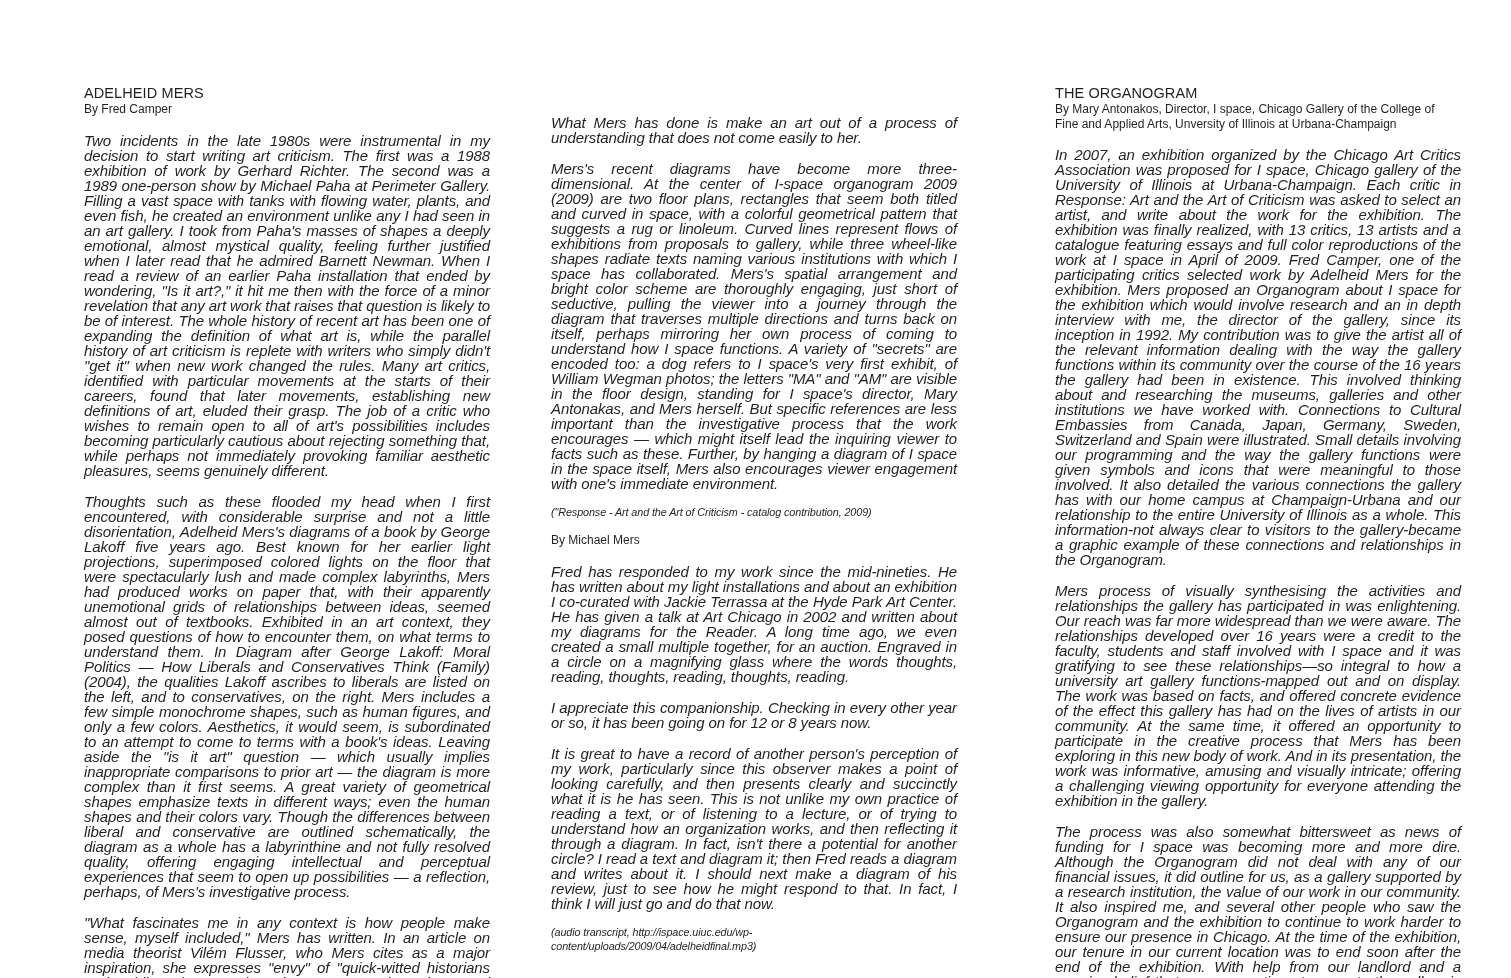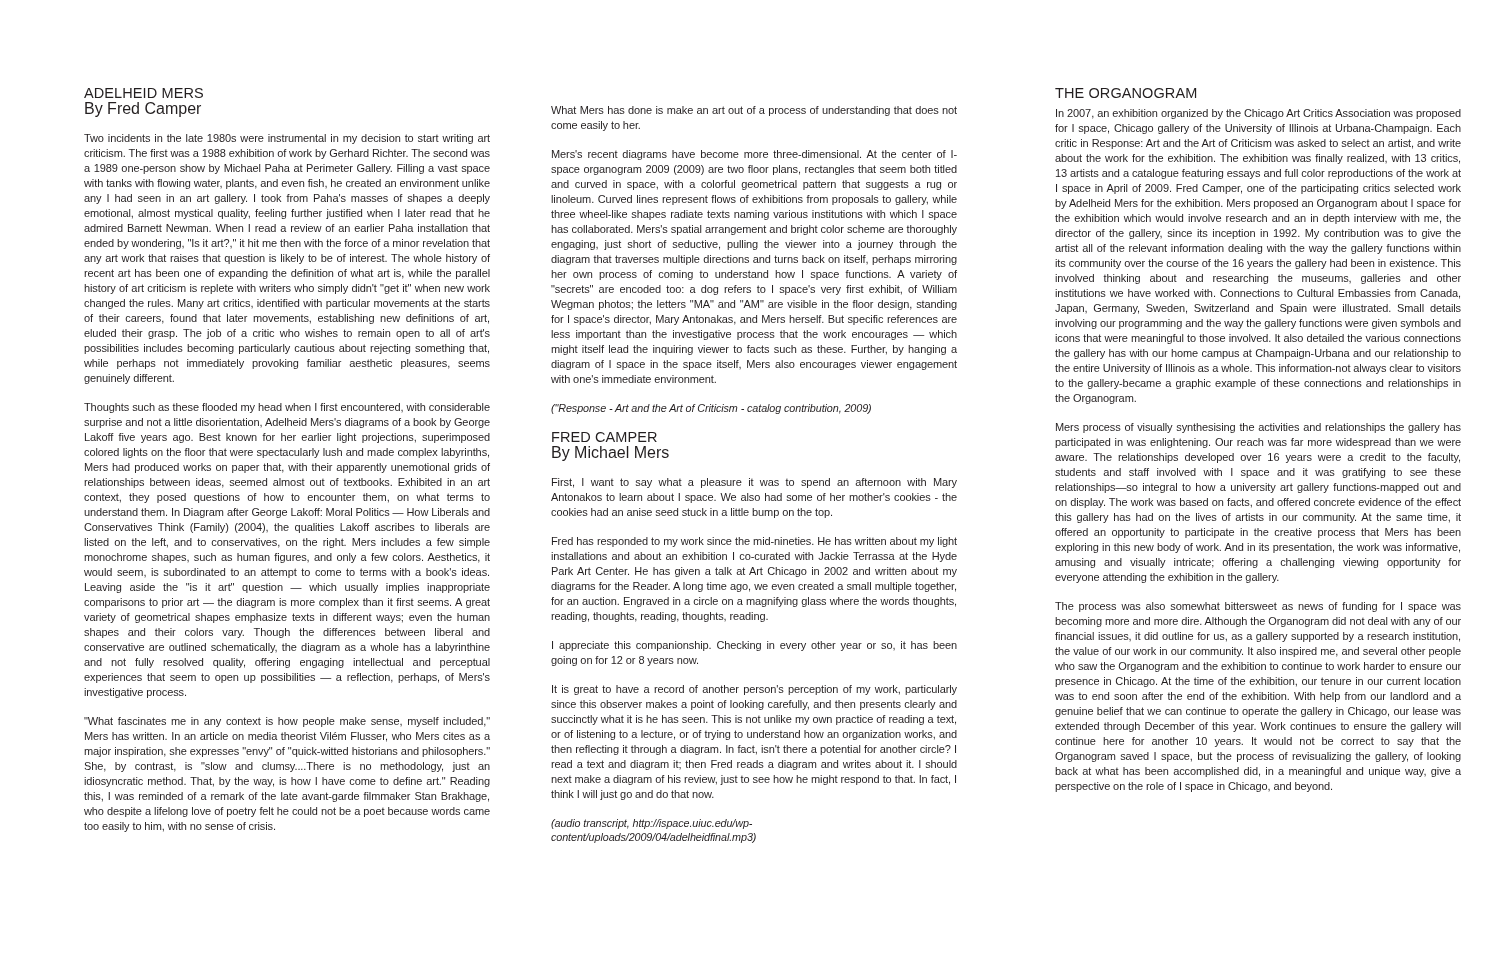--- a/index.html
+++ b/index.html
@@ -27,30 +27,31 @@
   .col-3 { left: 1055px; }
 
   .heading {
     font-size: 14.5px;
     font-weight: 400;
     letter-spacing: 0.1px;
     line-height: 17px;
     margin: 0;
   }
   .byline {
-    font-size: 16px;
+    font-size: 12px;
     line-height: 14.5px;
     margin: 0 0 14px 0;
   }
   .body-para {
-    font-size: 11px;
+    font-size: 15px;
     line-height: 15px;
     letter-spacing: -0.1px;
     text-align: justify;
-    margin: 4px 0 14px 0;
+    margin: 16px 0 14px 0;
+    font-style: italic;
   }
   .credit {
     font-size: 10.8px;
     line-height: 14px;
     font-style: italic;
     letter-spacing: -0.1px;
     margin: 0 0 14px 0;
   }
   .mid-heading {
     margin-top: 5px;
@@ -67,29 +68,28 @@
     <p class="body-para">Two incidents in the late 1980s were instrumental in my decision to start writing art criticism. The first was a 1988 exhibition of work by Gerhard Richter. The second was a 1989 one-person show by Michael Paha at Perimeter Gallery. Filling a vast space with tanks with flowing water, plants, and even fish, he created an environment unlike any I had seen in an art gallery. I took from Paha's masses of shapes a deeply emotional, almost mystical quality, feeling further justified when I later read that he admired Barnett Newman. When I read a review of an earlier Paha installation that ended by wondering, "Is it art?," it hit me then with the force of a minor revelation that any art work that raises that question is likely to be of interest. The whole history of recent art has been one of expanding the definition of what art is, while the parallel history of art criticism is replete with writers who simply didn't "get it" when new work changed the rules. Many art critics, identified with particular movements at the starts of their careers, found that later movements, establishing new definitions of art, eluded their grasp. The job of a critic who wishes to remain open to all of art's possibilities includes becoming particularly cautious about rejecting something that, while perhaps not immediately provoking familiar aesthetic pleasures, seems genuinely different.</p>
     <p class="body-para">Thoughts such as these flooded my head when I first encountered, with considerable surprise and not a little disorientation, Adelheid Mers's diagrams of a book by George Lakoff five years ago. Best known for her earlier light projections, superimposed colored lights on the floor that were spectacularly lush and made complex labyrinths, Mers had produced works on paper that, with their apparently unemotional grids of relationships between ideas, seemed almost out of textbooks. Exhibited in an art context, they posed questions of how to encounter them, on what terms to understand them. In Diagram after George Lakoff: Moral Politics — How Liberals and Conservatives Think (Family) (2004), the qualities Lakoff ascribes to liberals are listed on the left, and to conservatives, on the right. Mers includes a few simple monochrome shapes, such as human figures, and only a few colors. Aesthetics, it would seem, is subordinated to an attempt to come to terms with a book's ideas. Leaving aside the "is it art" question — which usually implies inappropriate comparisons to prior art — the diagram is more complex than it first seems. A great variety of geometrical shapes emphasize texts in different ways; even the human shapes and their colors vary. Though the differences between liberal and conservative are outlined schematically, the diagram as a whole has a labyrinthine and not fully resolved quality, offering engaging intellectual and perceptual experiences that seem to open up possibilities — a reflection, perhaps, of Mers's investigative process.</p>
     <p class="body-para">"What fascinates me in any context is how people make sense, myself included," Mers has written. In an article on media theorist Vilém Flusser, who Mers cites as a major inspiration, she expresses "envy" of "quick-witted historians and philosophers." She, by contrast, is "slow and clumsy....There is no methodology, just an idiosyncratic method. That, by the way, is how I have come to define art." Reading this, I was reminded of a remark of the late avant-garde filmmaker Stan Brakhage, who despite a lifelong love of poetry felt he could not be a poet because words came too easily to him, with no sense of crisis.</p>
   </section>
 
   <section class="col col-2">
     <p class="body-para">What Mers has done is make an art out of a process of understanding that does not come easily to her.</p>
     <p class="body-para">Mers's recent diagrams have become more three-dimensional. At the center of I-space organogram 2009 (2009) are two floor plans, rectangles that seem both titled and curved in space, with a colorful geometrical pattern that suggests a rug or linoleum. Curved lines represent flows of exhibitions from proposals to gallery, while three wheel-like shapes radiate texts naming various institutions with which I space has collaborated. Mers's spatial arrangement and bright color scheme are thoroughly engaging, just short of seductive, pulling the viewer into a journey through the diagram that traverses multiple directions and turns back on itself, perhaps mirroring her own process of coming to understand how I space functions. A variety of "secrets" are encoded too: a dog refers to I space's very first exhibit, of William Wegman photos; the letters "MA" and "AM" are visible in the floor design, standing for I space's director, Mary Antonakas, and Mers herself. But specific references are less important than the investigative process that the work encourages — which might itself lead the inquiring viewer to facts such as these.  Further, by hanging a diagram of I space in the space itself, Mers also encourages viewer engagement with one's immediate environment.</p>
     <p class="credit">("Response - Art and the Art of Criticism - catalog contribution, 2009)</p>
 
-    <h1 class="heading mid-heading">FRED CAMPER</h1>
     <div class="byline">By Michael Mers</div>
-    <p class="body-para">First, I want to say what a pleasure it was to spend an afternoon with Mary Antonakos to learn about I space. We also had some of her mother's cookies - the cookies had an anise seed stuck in a little bump on the top.</p>
     <p class="body-para">Fred has responded to my work since the mid-nineties. He has written about my light installations and about an exhibition I co-curated with Jackie Terrassa at the Hyde Park Art Center. He has given a talk at Art Chicago in 2002 and written about my diagrams for the Reader. A long time ago, we even created a small multiple together, for an auction. Engraved in a circle on a magnifying glass where the words thoughts, reading, thoughts, reading, thoughts, reading.</p>
     <p class="body-para">I appreciate this companionship. Checking in every other year or so, it has been going on for 12 or 8 years now.</p>
     <p class="body-para">It is great to have a record of another person's perception of my work, particularly since this observer makes a point of looking carefully, and then presents clearly and succinctly what it is he has seen. This is not unlike my own practice of reading a text, or of listening to a lecture, or of trying to understand how an organization works, and then reflecting it through a diagram. In fact, isn't there a potential for another circle? I read a text and diagram it; then Fred reads a diagram and writes about it. I should next make a diagram of his review, just to see how he might respond to that. In fact, I think I will just go and do that now.</p>
     <p class="credit">(audio transcript, http://ispace.uiuc.edu/wp-content/uploads/2009/04/adelheidfinal.mp3)</p>
   </section>
 
   <section class="col col-3">
     <h1 class="heading">THE ORGANOGRAM</h1>
+    <div class="byline">By Mary Antonakos, Director, I space, Chicago Gallery of the College of Fine and Applied Arts, Unversity of Illinois at Urbana-Champaign</div>
     <p class="body-para">In 2007, an exhibition organized by the Chicago Art Critics Association was proposed for I space, Chicago gallery of the University of Illinois at Urbana-Champaign.  Each critic in Response: Art and the Art of Criticism was asked to select an artist, and write about the work for the exhibition.  The exhibition was finally realized, with 13 critics, 13 artists and a catalogue featuring essays and full color reproductions of the work at I space in April of 2009.  Fred Camper, one of the participating critics selected work by Adelheid Mers for the exhibition.  Mers proposed an Organogram about I space for the exhibition which would involve research and an in depth interview with me, the director of the gallery, since its inception in 1992.  My contribution was to give the artist all of the relevant information dealing with the way the gallery functions within its community over the course of the 16 years the gallery had been in existence. This involved thinking about and researching the museums, galleries and other institutions we have worked with.   Connections to Cultural Embassies from Canada, Japan, Germany, Sweden, Switzerland and Spain were illustrated. Small details involving our programming and the way the gallery functions were given symbols and icons that were meaningful to those involved.  It also detailed the various connections the gallery has with our home campus at Champaign-Urbana and our relationship to the entire University of Illinois as a whole.  This information-not always clear to visitors to the gallery-became a graphic example of these connections and relationships in the Organogram.</p>
     <p class="body-para">Mers process of visually synthesising the activities and relationships the gallery has participated in was enlightening.  Our reach was far more widespread than we were aware.  The relationships developed over 16 years were a credit to the faculty, students and staff involved with I space and it was gratifying to see these relationships—so integral to how a university art gallery functions-mapped out and on display. The work was based on facts, and offered concrete evidence of the effect this gallery has had on the lives of artists in our community.  At the same time, it offered an opportunity to participate in the creative process that Mers has been exploring in this new body of work.  And in its presentation, the work was informative, amusing and visually intricate; offering a challenging viewing opportunity for everyone attending the exhibition in the gallery.</p>
     <p class="body-para">The process was also somewhat bittersweet as news of funding for I space was becoming more and more dire.  Although the Organogram did not deal with any of our financial issues, it did outline for us, as a gallery supported by a research institution, the value of our work in our community.  It also inspired me, and several other people who saw the Organogram and the exhibition to continue to work harder to ensure our presence in Chicago.  At the time of the exhibition, our tenure in our current location was to end soon after the end of the exhibition.  With help from our landlord and a genuine belief that we can continue to operate the gallery in Chicago, our lease was extended through December of this year.  Work continues to ensure the gallery will continue here for another 10 years.  It would not be correct to say that the Organogram saved I space, but the process of revisualizing the gallery, of looking back at what has been accomplished did, in a meaningful and unique way, give a perspective on the role of I space in Chicago, and beyond.</p>
   </section>
 
 </div>
 
 </body></html>

